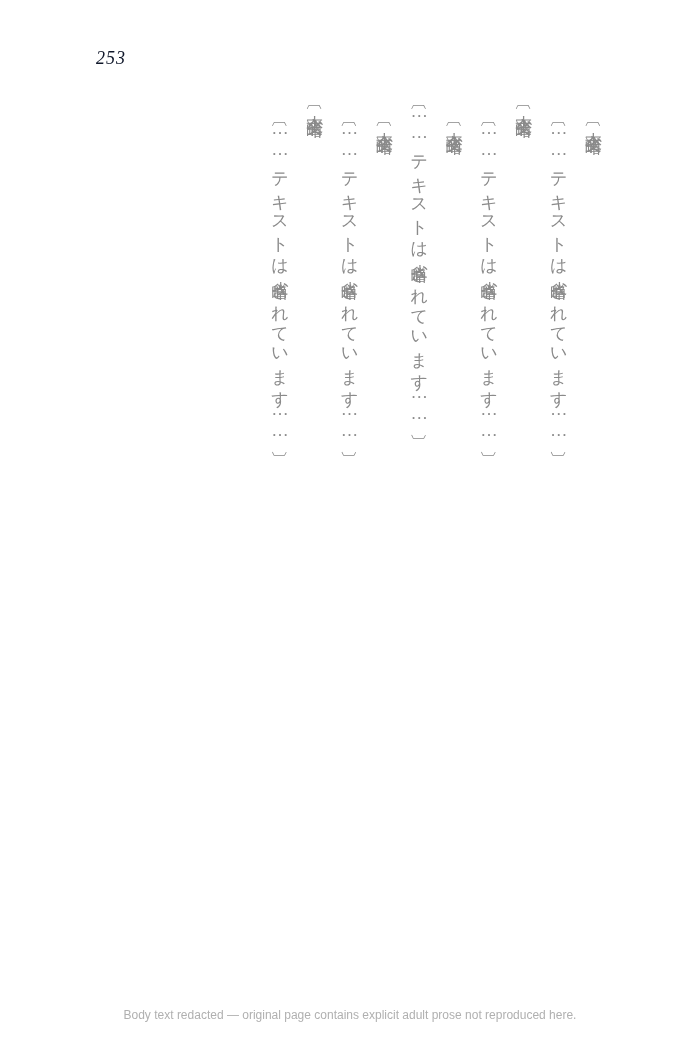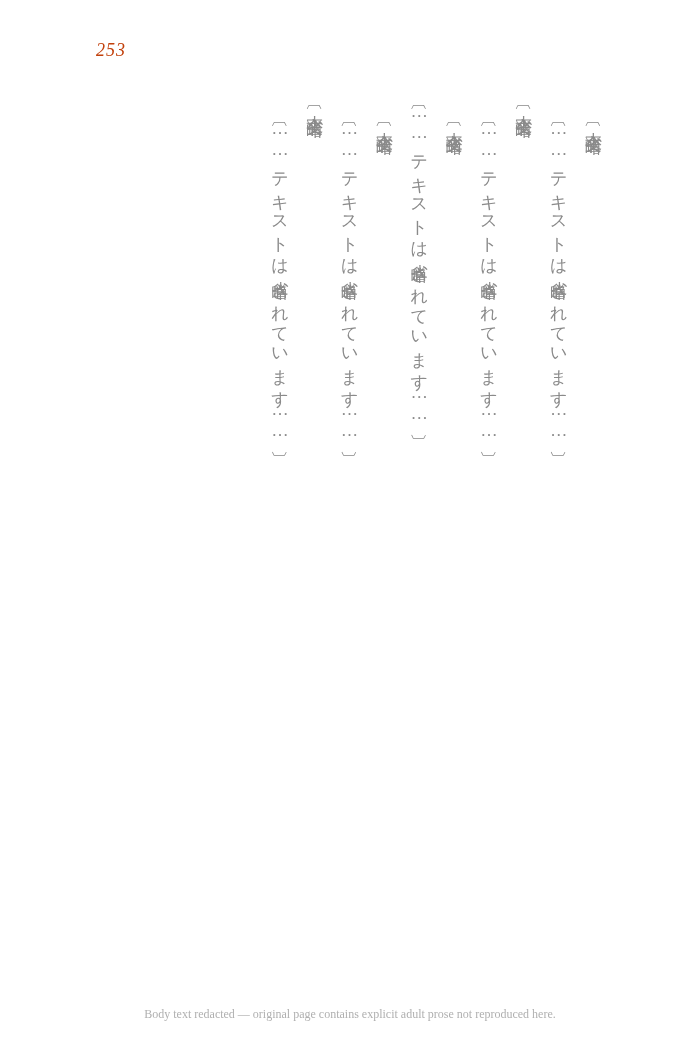--- a/index.html
+++ b/index.html
@@ -13,26 +13,26 @@
   .page {
     position: relative;
     width: 700px;
     height: 1050px;
     background: #ffffff;
     font-family: "Liberation Serif", "DejaVu Serif", serif;
     color: #1a1a1a;
   }
   .page-number {
     position: absolute;
-    top: 40px;
+    top: 48px;
     left: 96px;
     font-size: 18px;
     font-style: italic;
     letter-spacing: 1px;
-    color: #c2410c;
+    color: #0f172a;
   }
   .text-block {
     position: absolute;
     top: 100px;
     right: 90px;
     bottom: 90px;
     left: 150px;
     writing-mode: vertical-rl;
     text-orientation: upright;
     font-size: 17px;
@@ -45,21 +45,21 @@
   }
   .para.indent {
     padding-top: 17px; 
   }
   .redaction-note {
     position: absolute;
     left: 0;
     right: 0;
     bottom: 28px;
     text-align: center;
-    font-family: Liberation Serif, serif;
+    font-family: Liberation Sans, sans-serif;
     font-size: 12px;
     color: #b0b0b0;
   }
 </style>
 </head>
 <body>
 
 <div class="page">
 
   <div class="page-number">253</div>

